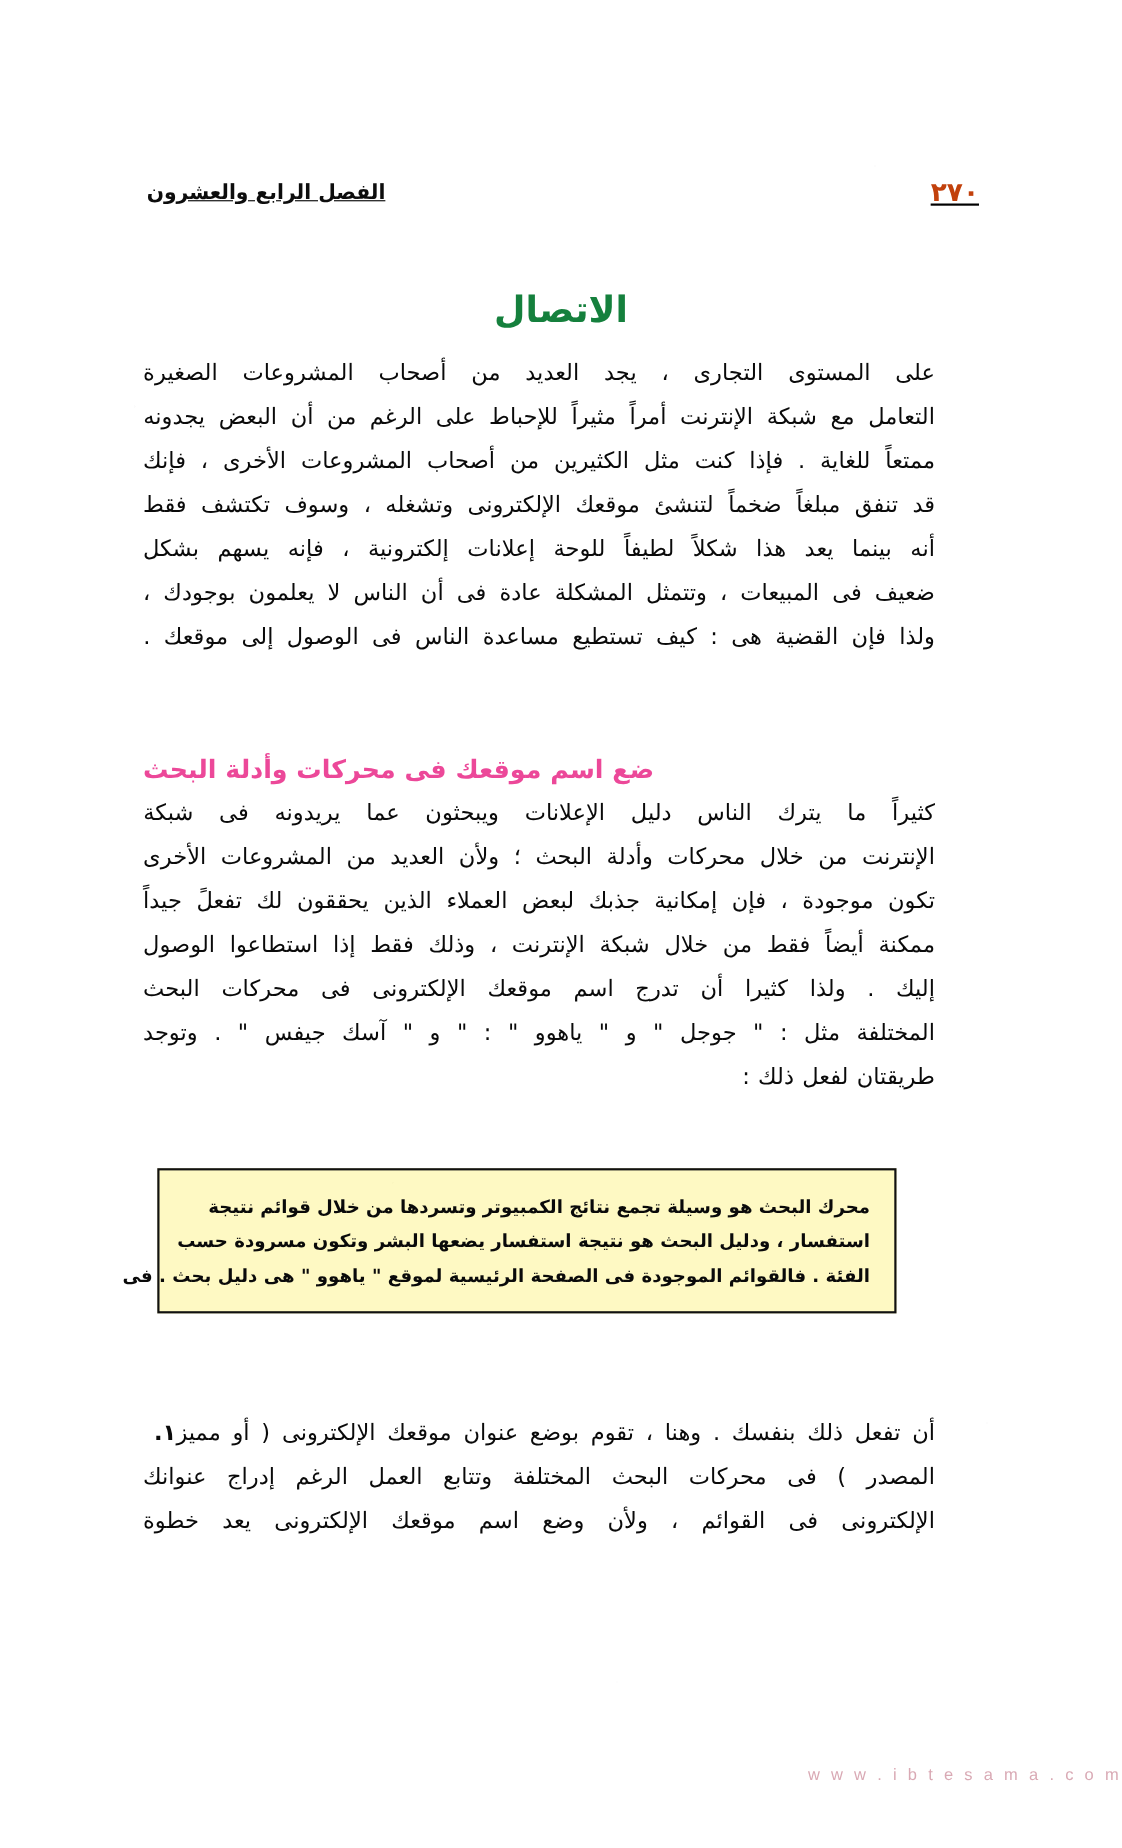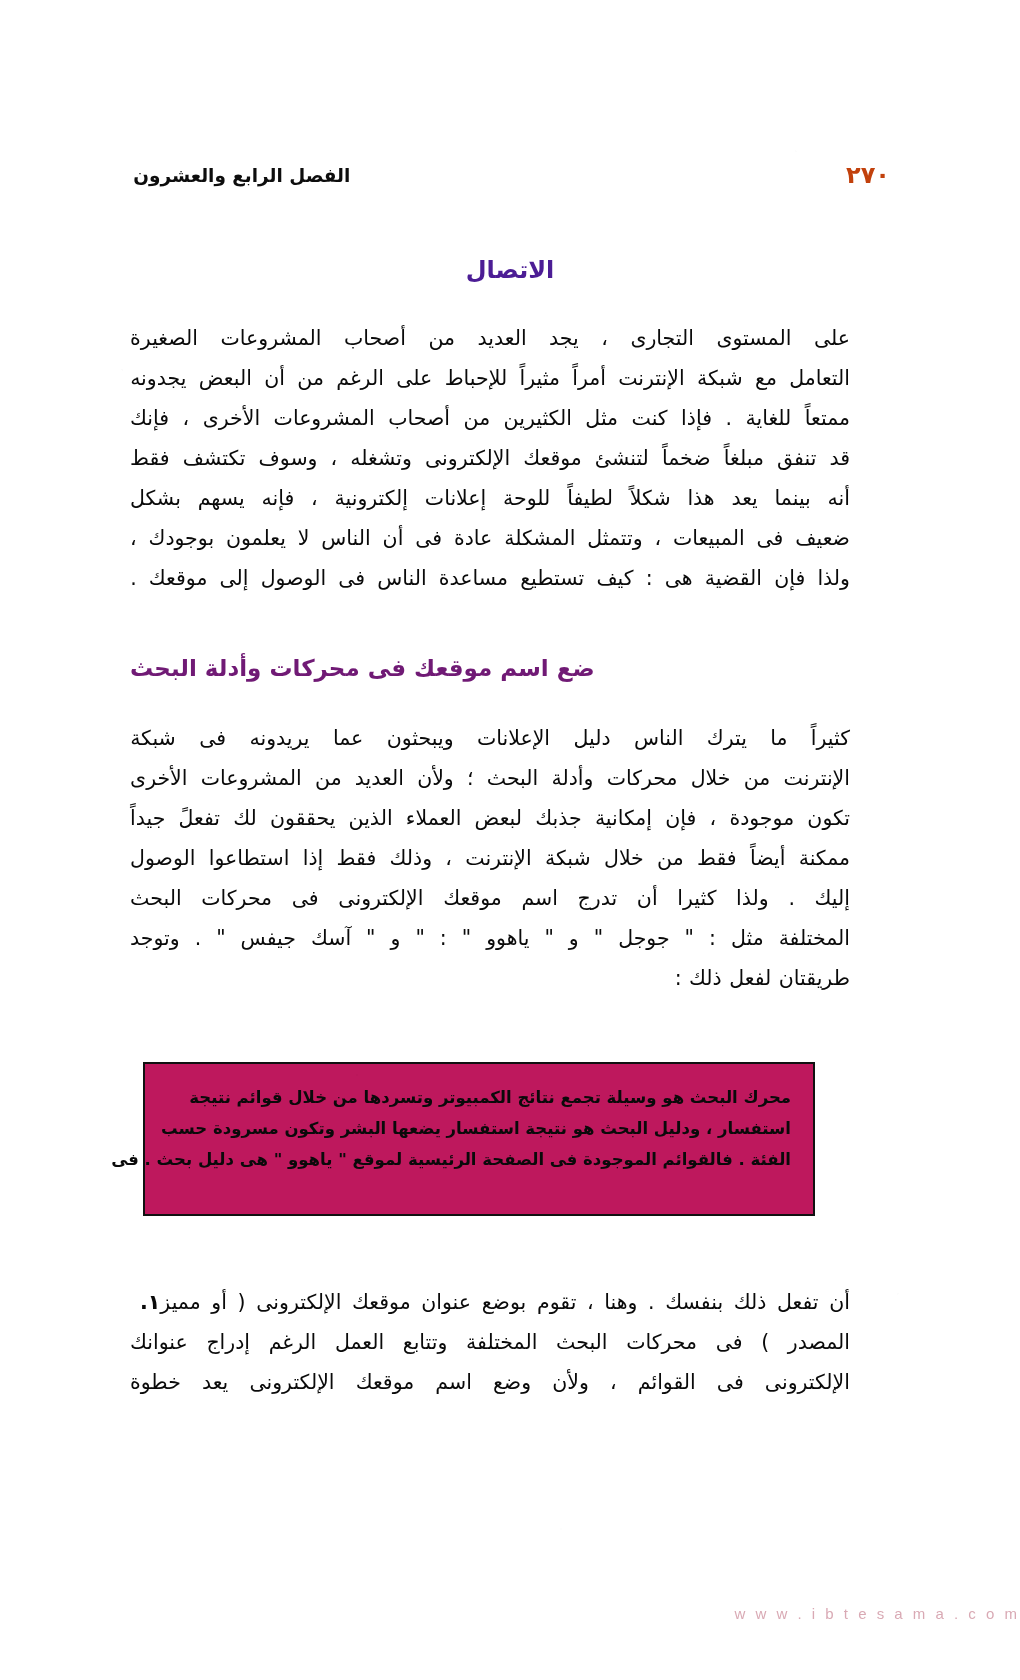--- a/index.html
+++ b/index.html
@@ -28,20 +28,21 @@
   .running-head {
     position: absolute;
     top: 158px;
     left: 130px;
     right: 130px;
     height: 34px;
     display: flex;
     flex-direction: row-reverse;
     align-items: center;
     justify-content: space-between;
+    text-decoration: underline;
   }
 
   .running-head .chapter-label {
     font-family: "DejaVu Sans", sans-serif;
     font-size: 19px;
     font-weight: 700;
     color: #0d0d0d;
     letter-spacing: 0px;
     transform: scaleX(0.97);
   }
@@ -54,23 +55,23 @@
     letter-spacing: 3px;
   }
 
   
   .page-title {
     position: absolute;
     top: 240px;
     left: 0;
     right: 0;
     text-align: center;
-    font-size: 24px;
-    font-weight: 700;
-    color: #4c1d95;
+    font-size: 33px;
+    font-weight: 700;
+    color: #15803d;
     letter-spacing: -1px;
   }
 
   
   .body-block {
     position: absolute;
     left: 130px;
     width: 720px;
     color: #0a0a0a;
   }
@@ -99,42 +100,42 @@
 
   #intro-paragraph {
     top: 318px;
   }
 
   
   .section-heading {
     position: absolute;
     left: 130px;
     width: 720px;
-    top: 636px;
+    top: 668px;
     text-align: left;
     font-size: 23px;
     font-weight: 700;
-    color: #701a75;
+    color: #ec4899;
     letter-spacing: -0.5px;
   }
 
   #second-paragraph {
     top: 718px;
   }
 
   
   .callout {
     position: absolute;
     left: 143px;
     top: 1062px;
     width: 672px;
-    height: 154px;
+    height: 132px;
     border: 2.5px solid #111111;
     box-sizing: border-box;
-    background: #be185d;
+    background: #fef9c3;
   }
 
   .callout-inner {
     padding: 18px 22px 0 22px;
   }
 
   .callout .cl {
     display: flex;
     flex-direction: row;
     justify-content: space-between;

